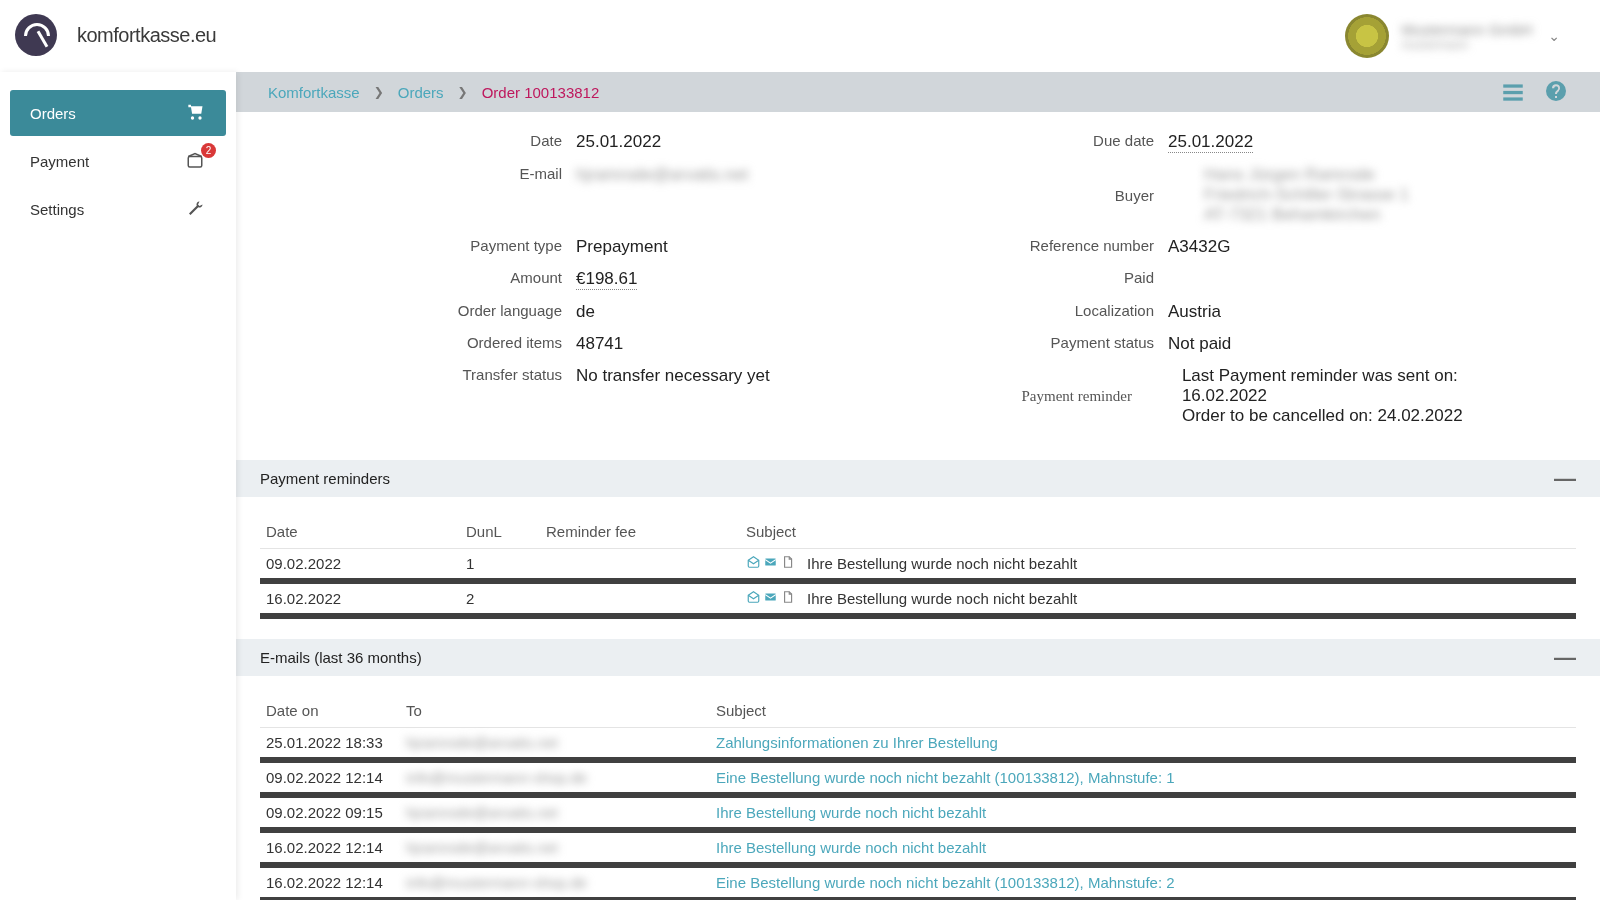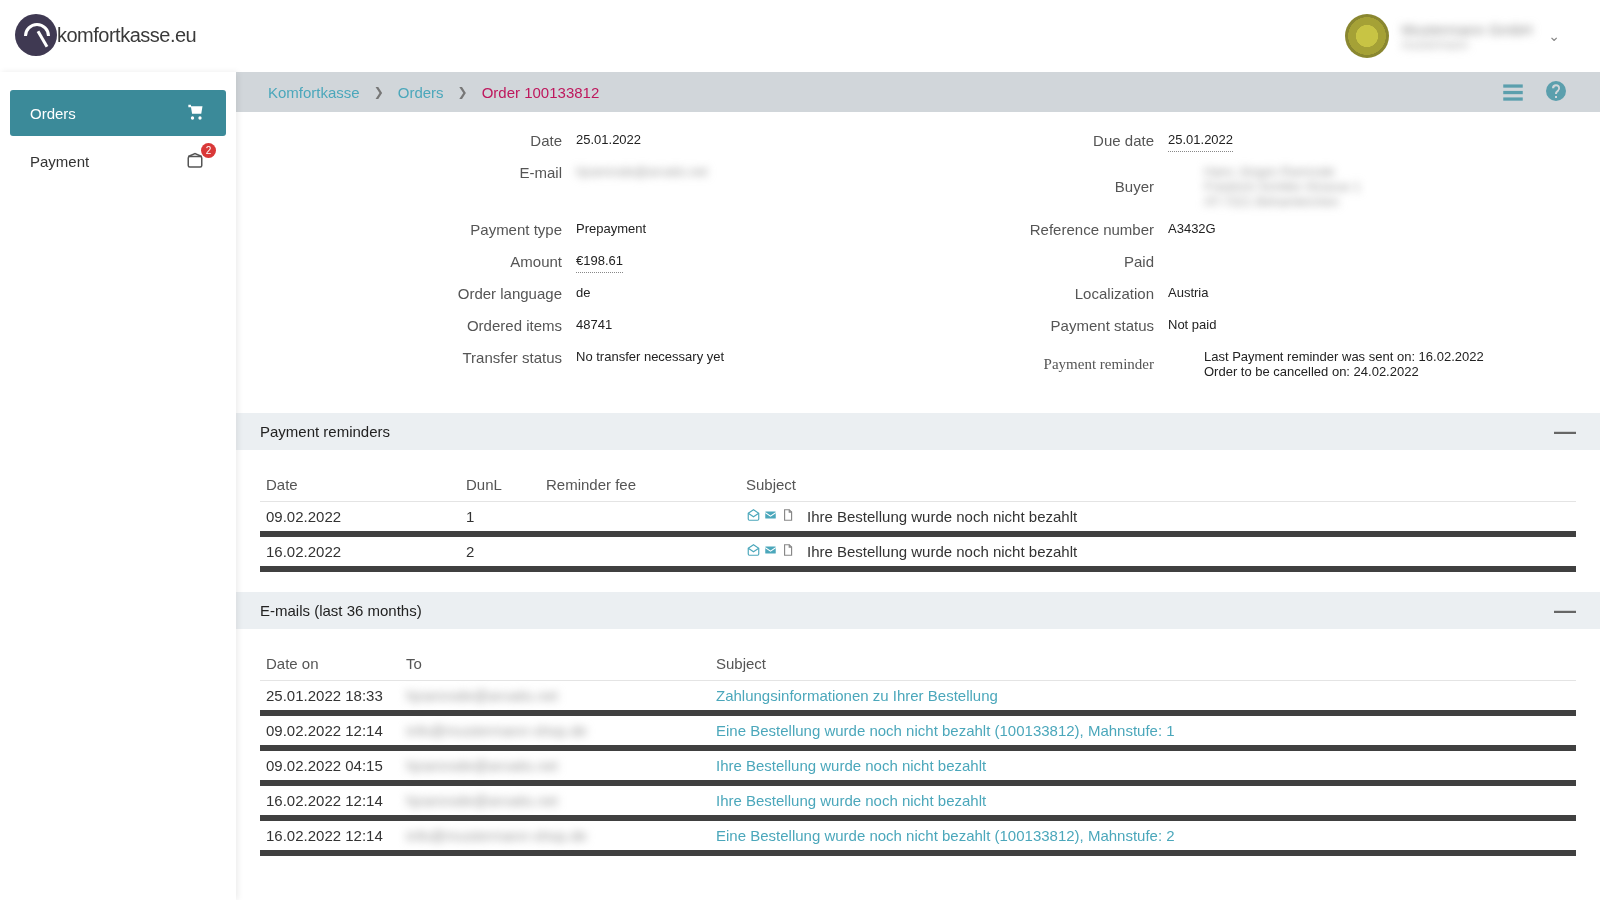--- a/index.html
+++ b/index.html
@@ -21,21 +21,21 @@
   justify-content: flex-end;
   padding: 0 40px 0 0;
   background: #fff;
 }
 .logo-area {
   position: absolute;
   left: 15px;
   top: 14px;
   display: flex;
   align-items: center;
-  gap: 0;
+  gap: 20px;
 }
 .logo-circle {
   width: 42px; height: 42px; border-radius: 50%;
   background: #3f3952;
   position: relative;
 }
 .logo-circle::before {
   content: '';
   position: absolute;
   width: 20px; height: 20px;
@@ -136,21 +136,21 @@
 }
 .detail-label {
   width: 250px;
   text-align: right;
   color: #555;
   padding-right: 14px;
   font-size: 15px;
 }
 .detail-value {
   color: #222;
-  font-size: 13px;
+  font-size: 17px;
   min-height: 20px;
 }
 .detail-value.underline { border-bottom: 1px dotted #888; display:inline-block; }
 .detail-value.blur { filter: blur(4px); color:#999; }
 .detail-value .line { display:block;margin-left:36px; }
 .section-header {
   background: #ebeff2;
   padding: 10px 24px;
   display:flex;
   justify-content: space-between;
@@ -210,20 +210,28 @@
       </span>
     </div>
     <div class="nav-item">
       <span>Payment</span>
       <span class="nav-icon badge-wrap">
         <svg viewBox="0 0 24 24" width="18" height="18" fill="none" stroke="#555" stroke-width="2">
             <rect x="3" y="6" width="18" height="14" rx="2"></rect>
             <path d="M3 6l9-4 9 4"></path>
           </svg>
         <span class="nav-badge">2</span>
+      </span>
+    </div>
+    <div class="nav-item">
+      <span>Settings</span>
+      <span class="nav-icon">
+        <svg viewBox="0 0 24 24" width="18" height="18" fill="#555">
+            <path d="M22 6a4 4 0 01-5.6 3.7L6 20l-2-2L14.3 7.6A4 4 0 0118 2l-2 4 2 2 4-2z"></path>
+          </svg>
       </span>
     </div>
   </div>
 
   <div class="content">
     <div class="breadcrumb-bar">
       <div class="breadcrumb">
         <a href="#">Komfortkasse</a>
         <span class="sep">❯</span>
         <a href="#">Orders</a>
@@ -401,21 +409,21 @@
               <td>25.01.2022 18:33</td>
               <td><span class="blur-cell">hjramrode@arvatis.net</span></td>
               <td><a href="#" class="email-link">Zahlungsinformationen zu Ihrer Bestellung</a></td>
             </tr>
             <tr>
               <td>09.02.2022 12:14</td>
               <td><span class="blur-cell">info@mustermann-shop.de</span></td>
               <td><a href="#" class="email-link">Eine Bestellung wurde noch nicht bezahlt (100133812), Mahnstufe: 1</a></td>
             </tr>
             <tr>
-              <td>09.02.2022 04:15</td>
+              <td>09.02.2022 09:15</td>
               <td><span class="blur-cell">hjramrode@arvatis.net</span></td>
               <td><a href="#" class="email-link">Ihre Bestellung wurde noch nicht bezahlt</a></td>
             </tr>
             <tr>
               <td>16.02.2022 12:14</td>
               <td><span class="blur-cell">hjramrode@arvatis.net</span></td>
               <td><a href="#" class="email-link">Ihre Bestellung wurde noch nicht bezahlt</a></td>
             </tr>
             <tr>
               <td>16.02.2022 12:14</td>

